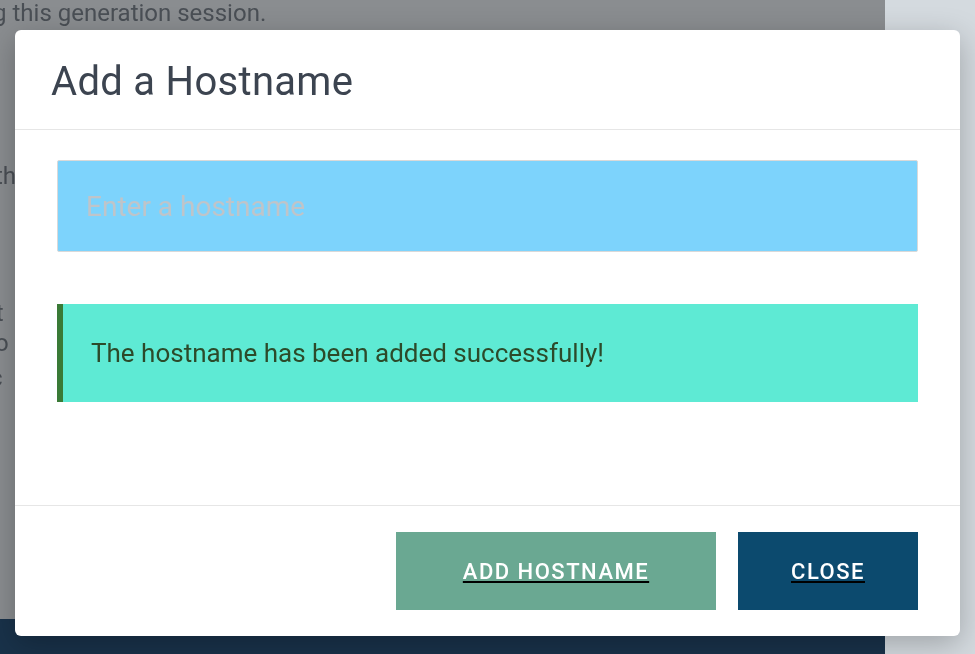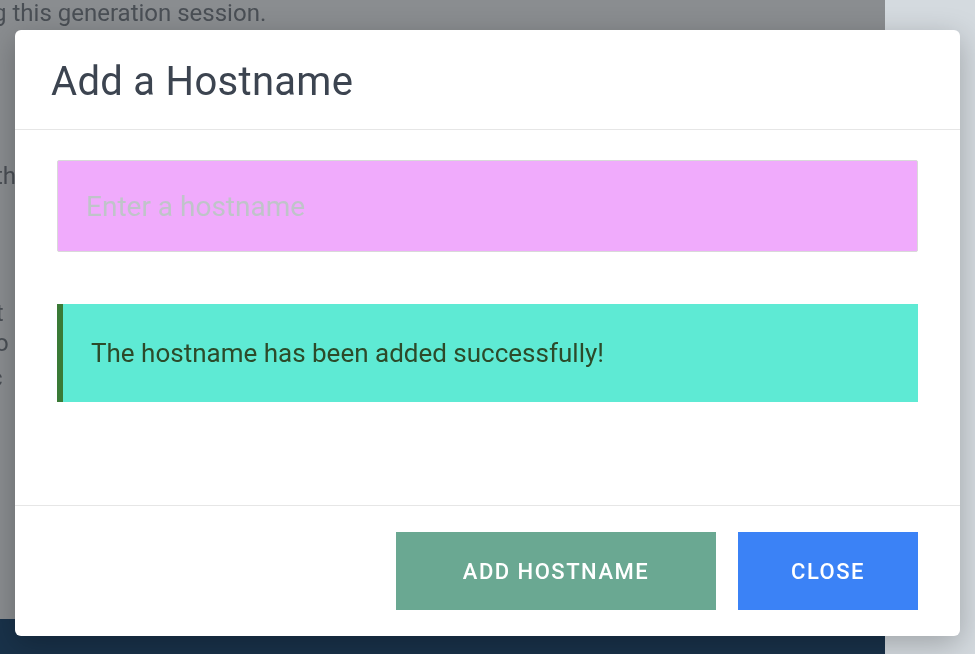--- a/index.html
+++ b/index.html
@@ -72,61 +72,62 @@
     .hostname-input {
       width: 100%;
       height: 92px;
       padding: 0 28px;
       font-size: 28px;
       font-family: inherit;
       color: #3c4450;
       border: 1px solid #d9d9d9;
       border-radius: 2px;
       outline: none;
-      background: #f0abfc;
+      background: #7dd3fc;
     }
     .hostname-input::placeholder {
       color: #bfc4c9;
     }
     .alert-success {
       margin-top: 52px;
       background: #5eead4;
       border-left: 6px solid #3a7a36;
       padding: 34px 28px;
       color: #2c4a2a;
       font-size: 26px;
       font-weight: 400;
     }
     .modal-footer {
       border-top: 1px solid #e6e6e6;
       padding: 26px 42px 26px 42px;
       display: flex;
       justify-content: flex-end;
       gap: 22px;
+      text-decoration: underline;
     }
     .btn {
       border: none;
       padding: 0 34px;
       height: 78px;
       font-size: 22px;
       font-weight: 500;
       letter-spacing: 1.5px;
       cursor: pointer;
       font-family: inherit;
       display: inline-flex;
       align-items: center;
       justify-content: center;
     }
     .btn-primary {
       background: #6aa892;
       color: #ffffff;
       min-width: 320px;
     }
     .btn-secondary {
-      background: #3b82f6;
+      background: #0c4a6e;
       color: #ffffff;
       min-width: 180px;
     }
   </style>
 </head>
 <body>
 
 <div class="backdrop-panel-right"></div>
 <div class="backdrop-bar-bottom"></div>
 <span class="backdrop-text bt1">iring this generation session.</span>

